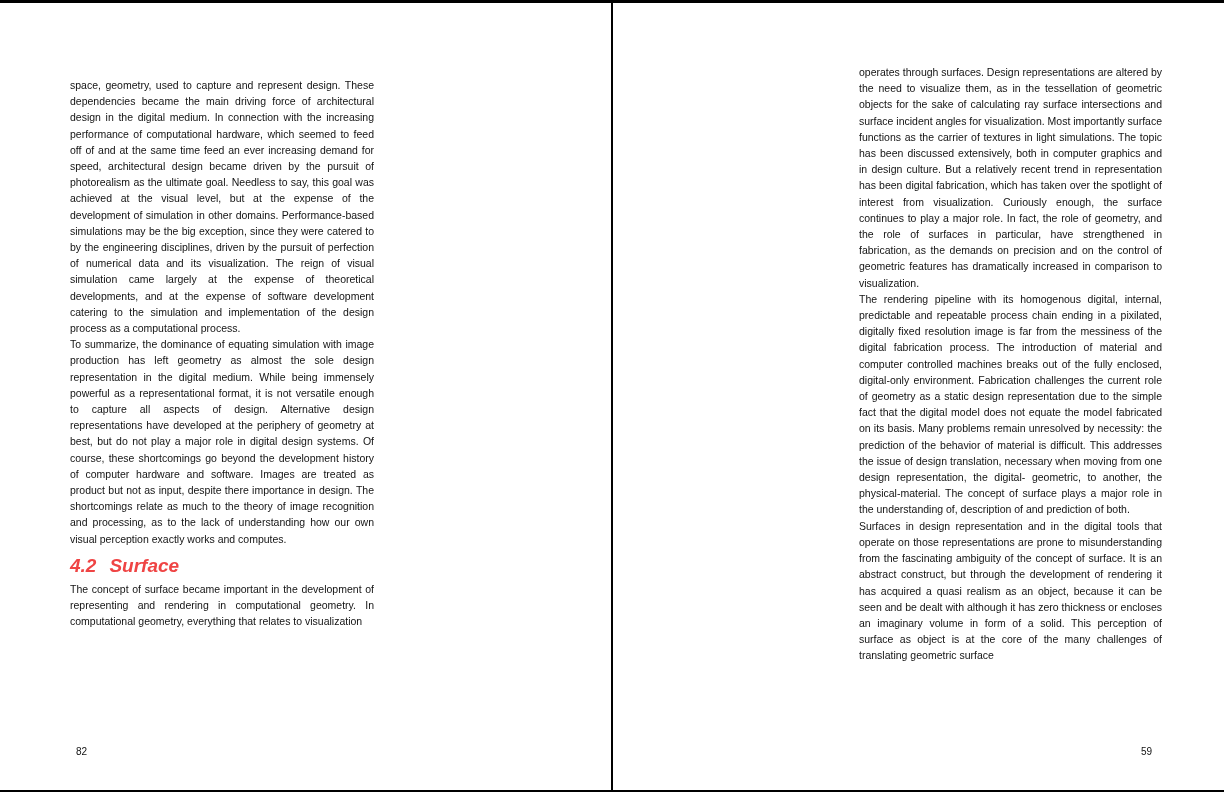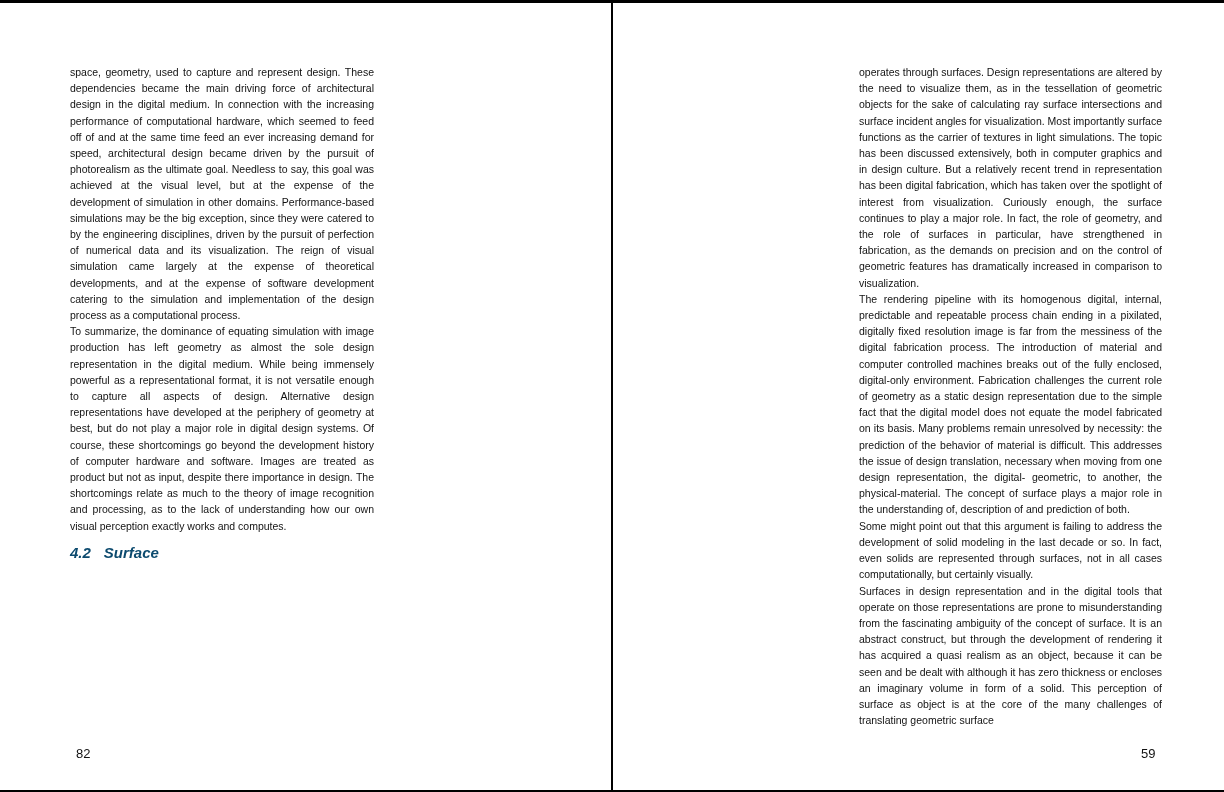--- a/index.html
+++ b/index.html
@@ -39,42 +39,42 @@
   .text-column {
     position: absolute;
     top: 64px;
     width: 304px;
     color: #121212;
     font-size: 10.5px;
     line-height: 16.2px;
     text-align: justify;
     text-justify: inter-word;
   }
-  .text-column.left-col  { left: 70px; }
+  .text-column.left-col  { left: 70px; margin-top: 13px; }
   .text-column.right-col { left: 849px; width: 303px; margin-left: 10px; }
   .text-column p {
     margin: 0;
     padding: 0;
   }
   .section-heading {
-    font-size: 15px;
+    font-size: 19px;
     font-weight: bold;
     font-style: italic;
     margin: 11px 0 7px 0;
     line-height: 16px;
     text-align: left;
-    color: #0c4a6e;
+    color: #ef4444;
   }
   .section-heading .heading-number {
     display: inline-block;
     margin-right: 13px;
   }
   .page-number {
     position: absolute;
-    font-size: 13px;
+    font-size: 10px;
     color: #121212;
     top: 746px;
   }
   .page-number.pn-left  { left: 76px; }
   .page-number.pn-right { left: 1141px; }
 </style>
 </head>
 <body>
 
 <div class="spread">
@@ -82,24 +82,24 @@
   <div class="rule-top"></div>
   <div class="rule-center"></div>
   <div class="rule-bottom"></div>
 
   <div class="text-column left-col">
     <p>space, geometry, used to capture and represent design. These dependencies became the main driving force of architectural design in the digital medium. In connection with the increasing performance of computational hardware, which seemed to feed off of and at the same time feed an ever increasing demand for speed, architectural design became driven by the pursuit of photorealism as the ultimate goal. Needless to say, this goal was achieved at the visual level, but at the expense of the development of simulation in other domains. Performance-based simulations may be the big exception, since they were catered to by the engineering disciplines, driven by the pursuit of perfection of numerical data and its visualization. The reign of visual simulation came largely at the expense of theoretical developments, and at the expense of software development catering to the simulation and implementation of the design process as a computational process.</p>
     <p>To summarize, the dominance of equating simulation with image production has left geometry as almost the sole design representation in the digital medium. While being immensely powerful as a representational format, it is not versatile enough to capture all aspects of design. Alternative design representations have developed at the periphery of geometry at best, but do not play a major role in digital design systems. Of course, these shortcomings go beyond the development history of computer hardware and software. Images are treated as product but not as input, despite there importance in design. The shortcomings relate as much to the theory of image recognition and processing, as to the lack of understanding how our own visual perception exactly works and computes.</p>
     <div class="section-heading">
       <span class="heading-number">4.2</span><span>Surface</span>
     </div>
+    <p>The concept of surface became important in the development of representing and rendering in computational geometry. In computational geometry, everything that relates to visualization</p>
   </div>
   <div class="page-number pn-left">82</div>
 
   <div class="text-column right-col">
     <p>operates through surfaces.  Design representations are altered by the need to visualize them, as in the tessellation of geometric objects for the sake of calculating ray surface intersections and surface incident angles for visualization. Most importantly surface functions as the carrier of textures in light simulations. The topic has been discussed extensively, both in computer graphics and in design culture. But a relatively recent trend in representation has been digital fabrication, which has taken over the spotlight of interest from visualization. Curiously enough, the surface continues to play a major role. In fact, the role of geometry, and the role of surfaces in particular, have strengthened in fabrication, as the demands on precision and on the control of geometric features has dramatically increased in comparison to visualization.</p>
     <p>The rendering pipeline with its homogenous digital, internal, predictable and repeatable process chain ending in a pixilated, digitally fixed resolution image is far from the messiness of the digital fabrication process. The introduction of material and computer controlled machines breaks out of the fully enclosed, digital-only environment. Fabrication challenges the current role of geometry as a static design representation due to the simple fact that the digital model does not equate the model fabricated on its basis. Many problems remain unresolved by necessity: the prediction of the behavior of material is difficult. This addresses the issue of design translation, necessary when moving from one design representation, the digital- geometric, to another, the physical-material. The concept of surface plays a major role in the understanding of, description of and prediction of both.</p>
-    <p>Some might point out that this argument is failing to address the development of solid modeling in the last decade or so. In fact, even solids are represented through surfaces, not in all cases computationally, but certainly visually.</p>
     <p>Surfaces in design representation and in the digital tools that operate on those representations are prone to misunderstanding from the fascinating ambiguity of the concept of surface. It is an abstract construct, but through the development of rendering it has acquired a quasi realism as an object, because it can be seen and be dealt with although it has zero thickness or encloses an imaginary volume in form of a solid. This perception of surface as object is at the core of the many challenges of translating geometric surface</p>
   </div>
   <div class="page-number pn-right">59</div>
 
 </div>
 
 </body></html>

